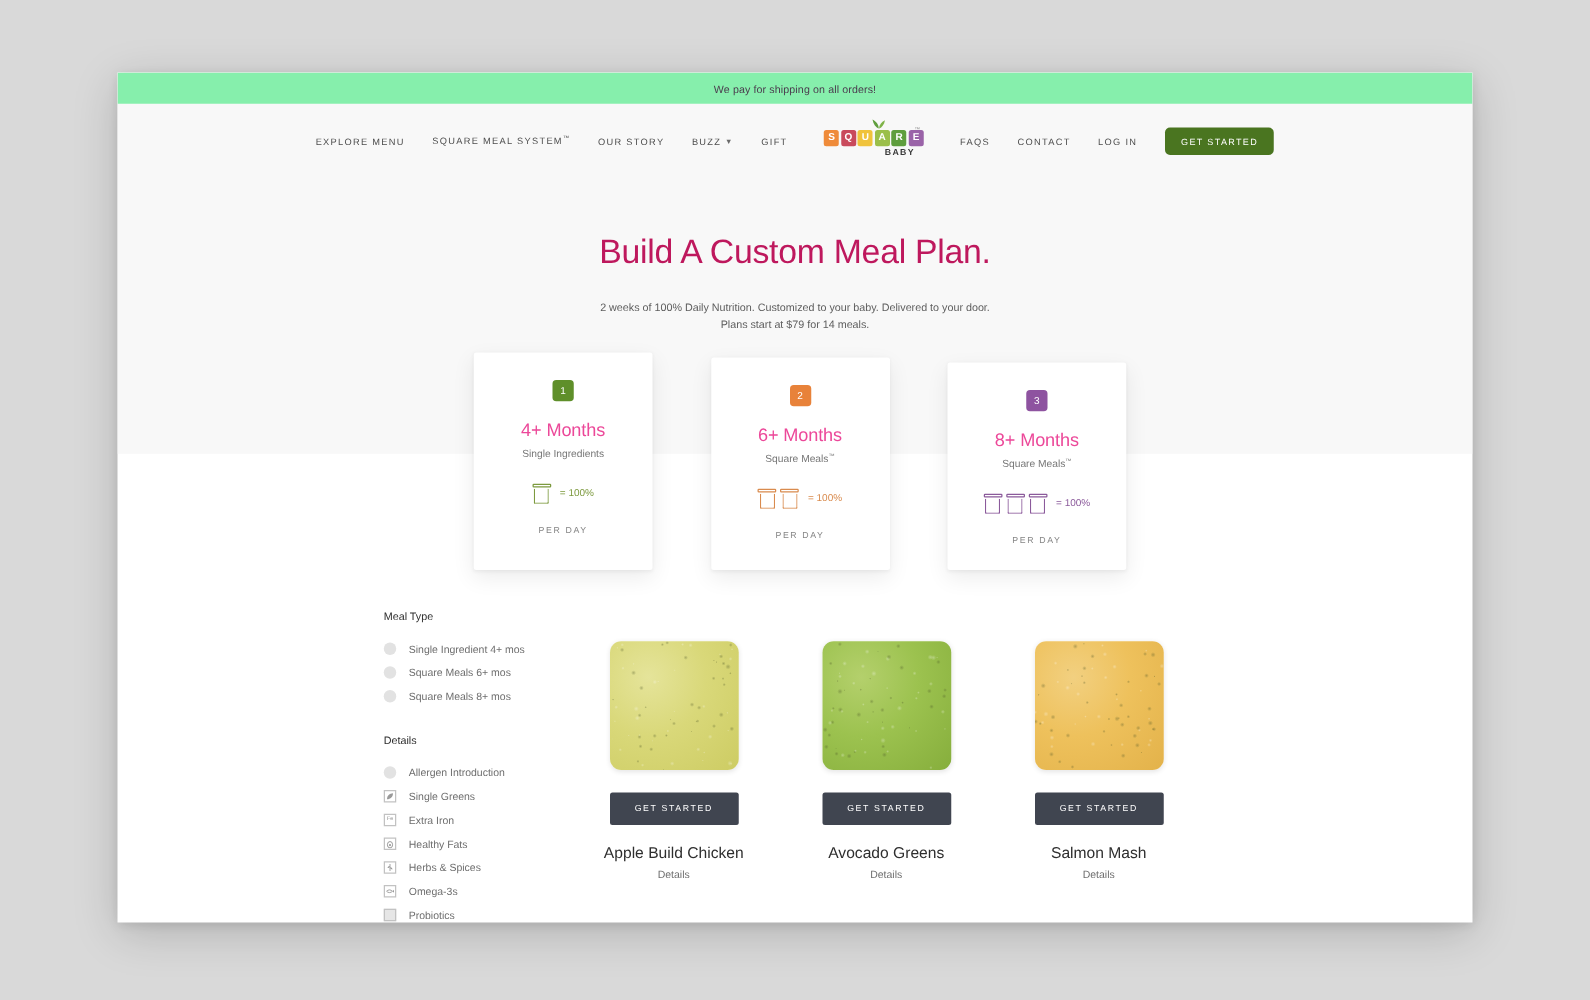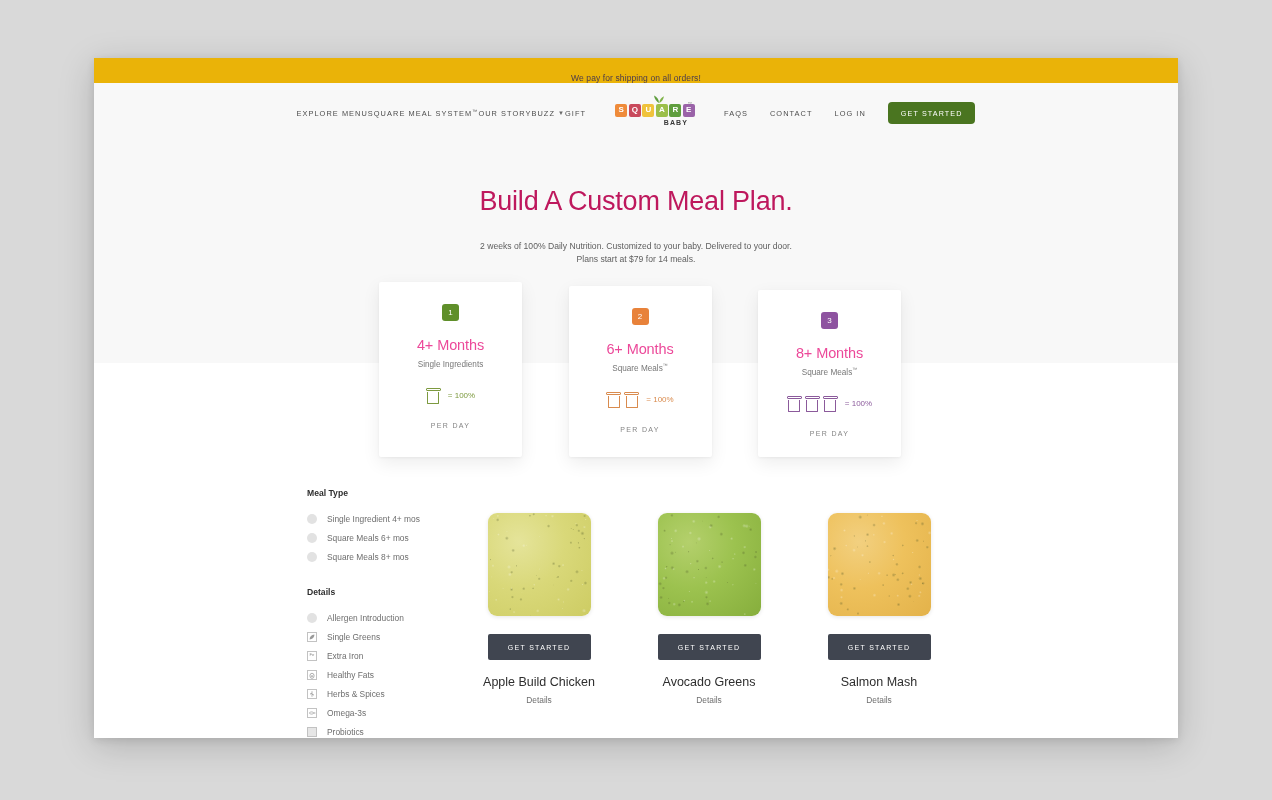--- a/index.html
+++ b/index.html
@@ -35,23 +35,23 @@
     top: 0;
     width: 100%;
     height: 305px;
     background: #f8f8f8;
   }
 
   
   .announce-bar {
     position: relative;
     height: 25px;
-    background: #eab308;
-    display: flex;
-    align-items: flex-end;
+    background: #86efac;
+    display: flex;
+    align-items: center;
     justify-content: center;
   }
   .announce-text {
     font-size: 8.5px;
     color: #4a3b4d;
     letter-spacing: 0.1px;
   }
 
   
   .site-header {
@@ -59,21 +59,21 @@
     height: 60px;
     display: flex;
     align-items: center;
     justify-content: center;
   }
 
   .nav-left, .nav-right {
     display: flex;
     align-items: center;
   }
-  .nav-left { }
+  .nav-left { gap: 22px; }
   .nav-right { gap: 22px; }
 
   .nav-link {
     font-size: 7.4px;
     letter-spacing: 1.05px;
     color: #4d4d4d;
     text-transform: uppercase;
     white-space: nowrap;
     text-decoration: none;
     cursor: pointer;
@@ -265,21 +265,21 @@
 
   
   .filters {
     position: absolute;
     left: 213px;
     top: 430px;
     width: 190px;
   }
   .filter-group-title {
     font-size: 8.6px;
-    font-weight: bold;
+    font-weight: normal;
     color: #2e2e2e;
     margin-bottom: 11px;
   }
   .filter-group + .filter-group { margin-top: 21px; }
 
   .filter-row {
     display: flex;
     align-items: center;
     height: 19px;
     cursor: pointer;

